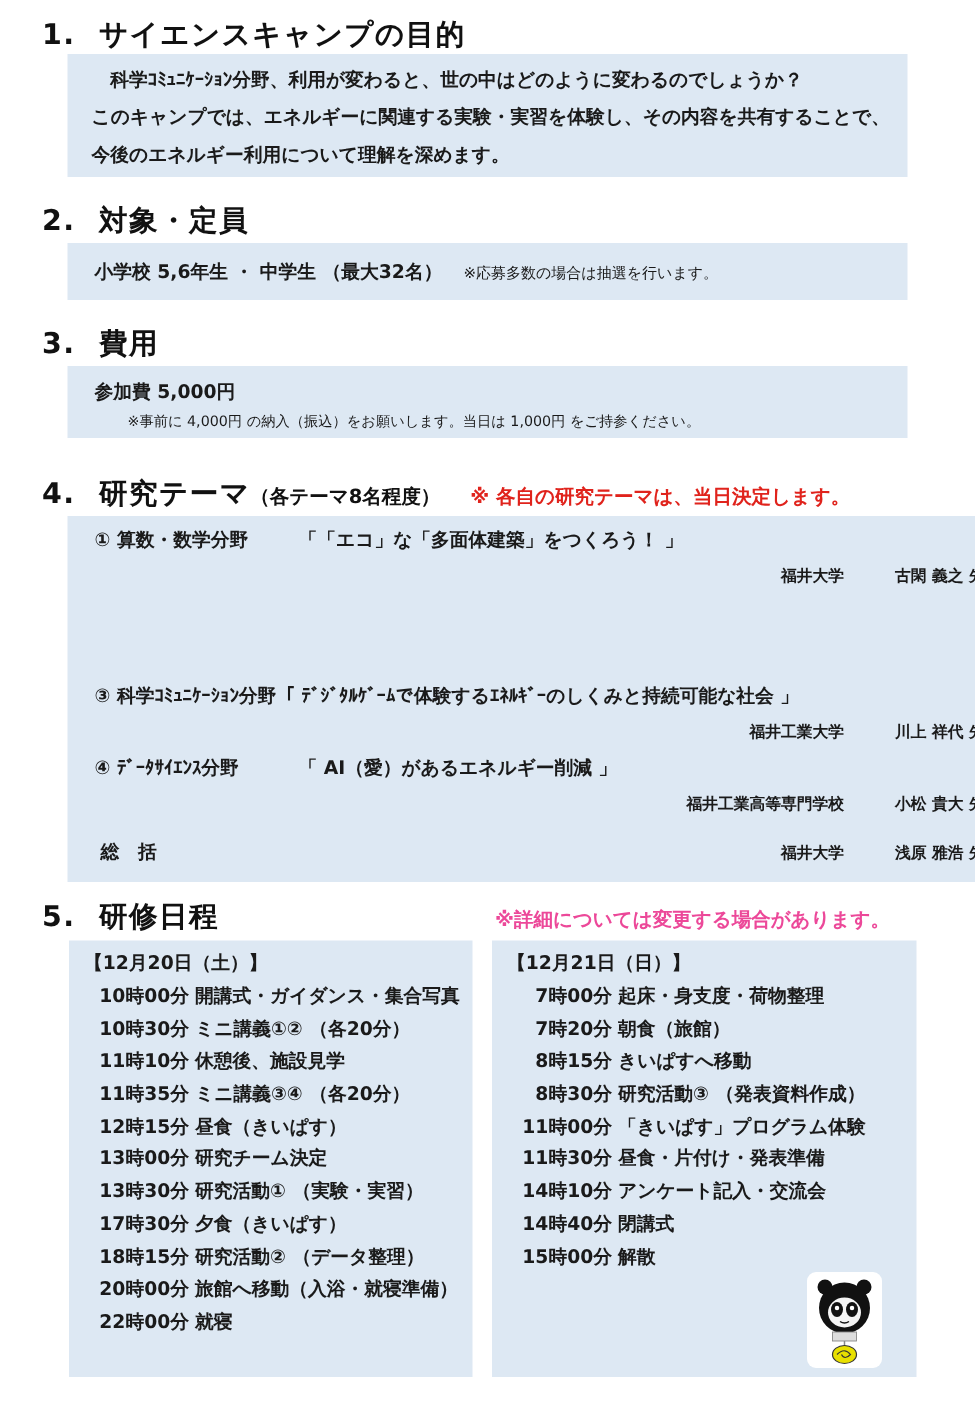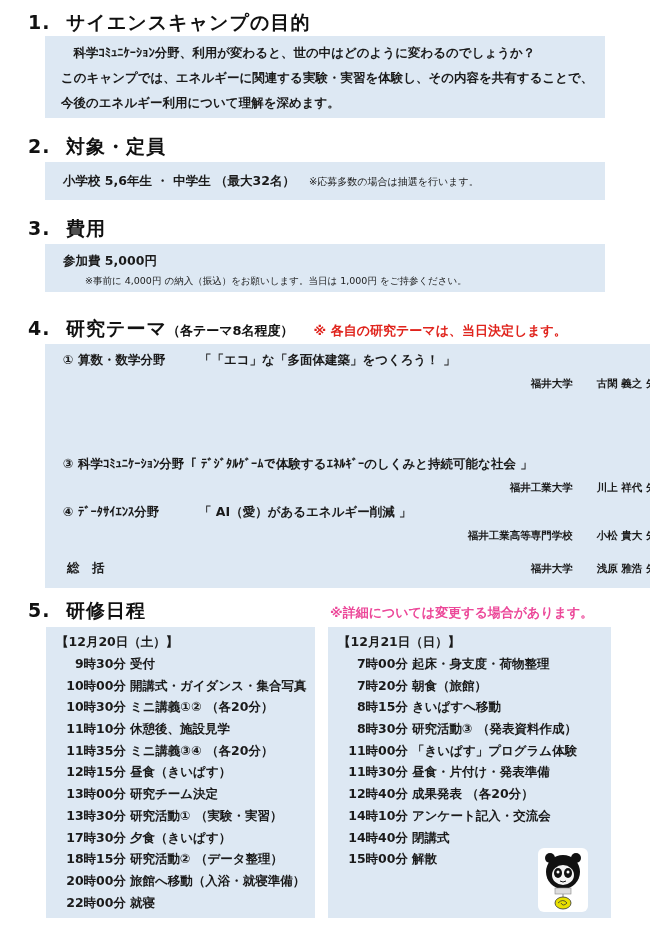--- a/index.html
+++ b/index.html
@@ -20,21 +20,21 @@
   .target-line .small { font-size: 10px; font-weight: normal; margin-left: 14px; }
 
   .fee-main { font-size: 12.5px; font-weight: bold; }
   .fee-note { font-size: 9.5px; margin-top: 5px; margin-left: 22px; white-space: nowrap; }
 
   .theme { position: absolute; left: 18px; right: 14px; }
   .theme-line { font-size: 12.5px; font-weight: bold; white-space: nowrap; }
   .theme-field { display: inline-block; }
   .theme-title { display: inline-block; }
   .theme-lecturer { text-align: right; font-size: 10.5px; font-weight: bold; margin-top: 8px; white-space: nowrap; }
-  .theme-lecturer span { margin-left: 8px; padding-left: 16px; }
+  .theme-lecturer span { margin-left: 18px; padding-left: 16px; }
 
   .sched { position: absolute; }
   .sched .date { font-size: 12.5px; font-weight: bold; margin-left: 10px; height: 22px; line-height: 22px; }
   .sched .row { font-size: 12.5px; font-weight: bold; height: 21.7px; line-height: 21.7px; white-space: nowrap; }
   .sched .row .time { display: inline-block; width: 80px; text-align: right; margin-right: 4px; }
 
   .mascot { position: absolute; left: 538px; top: 848px; width: 50px; height: 64px; background: #ffffff; border-radius: 6px; }
 </style>
 </head>
 <body>
@@ -102,21 +102,20 @@
 </div>
 
 <div class="sec-title" style="top:598px;">
   <span class="num">5.</span><span>研修日程</span>
 </div>
 <div class="red-note" style="left:330px; top:604px;">※詳細については変更する場合があります。</div>
 
 <div class="box" style="left:46px; top:627px; width:269px; height:291px;"></div>
 <div class="sched" style="left:46px; top:631px; width:269px;">
   <div class="date">【12月20日（土）】</div>
-  <div class="row"><span class="time">9時30分</span><span>受付</span></div>
   <div class="row"><span class="time">10時00分</span><span>開講式・ガイダンス・集合写真</span></div>
   <div class="row"><span class="time">10時30分</span><span>ミニ講義①② （各20分）</span></div>
   <div class="row"><span class="time">11時10分</span><span>休憩後、施設見学</span></div>
   <div class="row"><span class="time">11時35分</span><span>ミニ講義③④ （各20分）</span></div>
   <div class="row"><span class="time">12時15分</span><span>昼食（きいぱす）</span></div>
   <div class="row"><span class="time">13時00分</span><span>研究チーム決定</span></div>
   <div class="row"><span class="time">13時30分</span><span>研究活動① （実験・実習）</span></div>
   <div class="row"><span class="time">17時30分</span><span>夕食（きいぱす）</span></div>
   <div class="row"><span class="time">18時15分</span><span>研究活動② （データ整理）</span></div>
   <div class="row"><span class="time">20時00分</span><span>旅館へ移動（入浴・就寝準備）</span></div>
@@ -125,21 +124,20 @@
 
 <div class="box" style="left:328px; top:627px; width:283px; height:291px;"></div>
 <div class="sched" style="left:328px; top:631px; width:302px;">
   <div class="date">【12月21日（日）】</div>
   <div class="row"><span class="time">7時00分</span><span>起床・身支度・荷物整理</span></div>
   <div class="row"><span class="time">7時20分</span><span>朝食（旅館）</span></div>
   <div class="row"><span class="time">8時15分</span><span>きいぱすへ移動</span></div>
   <div class="row"><span class="time">8時30分</span><span>研究活動③ （発表資料作成）</span></div>
   <div class="row"><span class="time">11時00分</span><span>「きいぱす」プログラム体験</span></div>
   <div class="row"><span class="time">11時30分</span><span>昼食・片付け・発表準備</span></div>
-  <div class="row"><span class="time">12時40分</span><span>成果発表 （各20分）</span></div>
   <div class="row"><span class="time">14時10分</span><span>アンケート記入・交流会</span></div>
   <div class="row"><span class="time">14時40分</span><span>閉講式</span></div>
   <div class="row"><span class="time">15時00分</span><span>解散</span></div>
 </div>
 
 <div class="mascot">
   <svg width="50" height="64" viewBox="0 0 50 64">
     <circle cx="12" cy="10" r="5" fill="#111"></circle>
     <circle cx="38" cy="10" r="5" fill="#111"></circle>
     <circle cx="25" cy="24" r="17" fill="#111"></circle>

